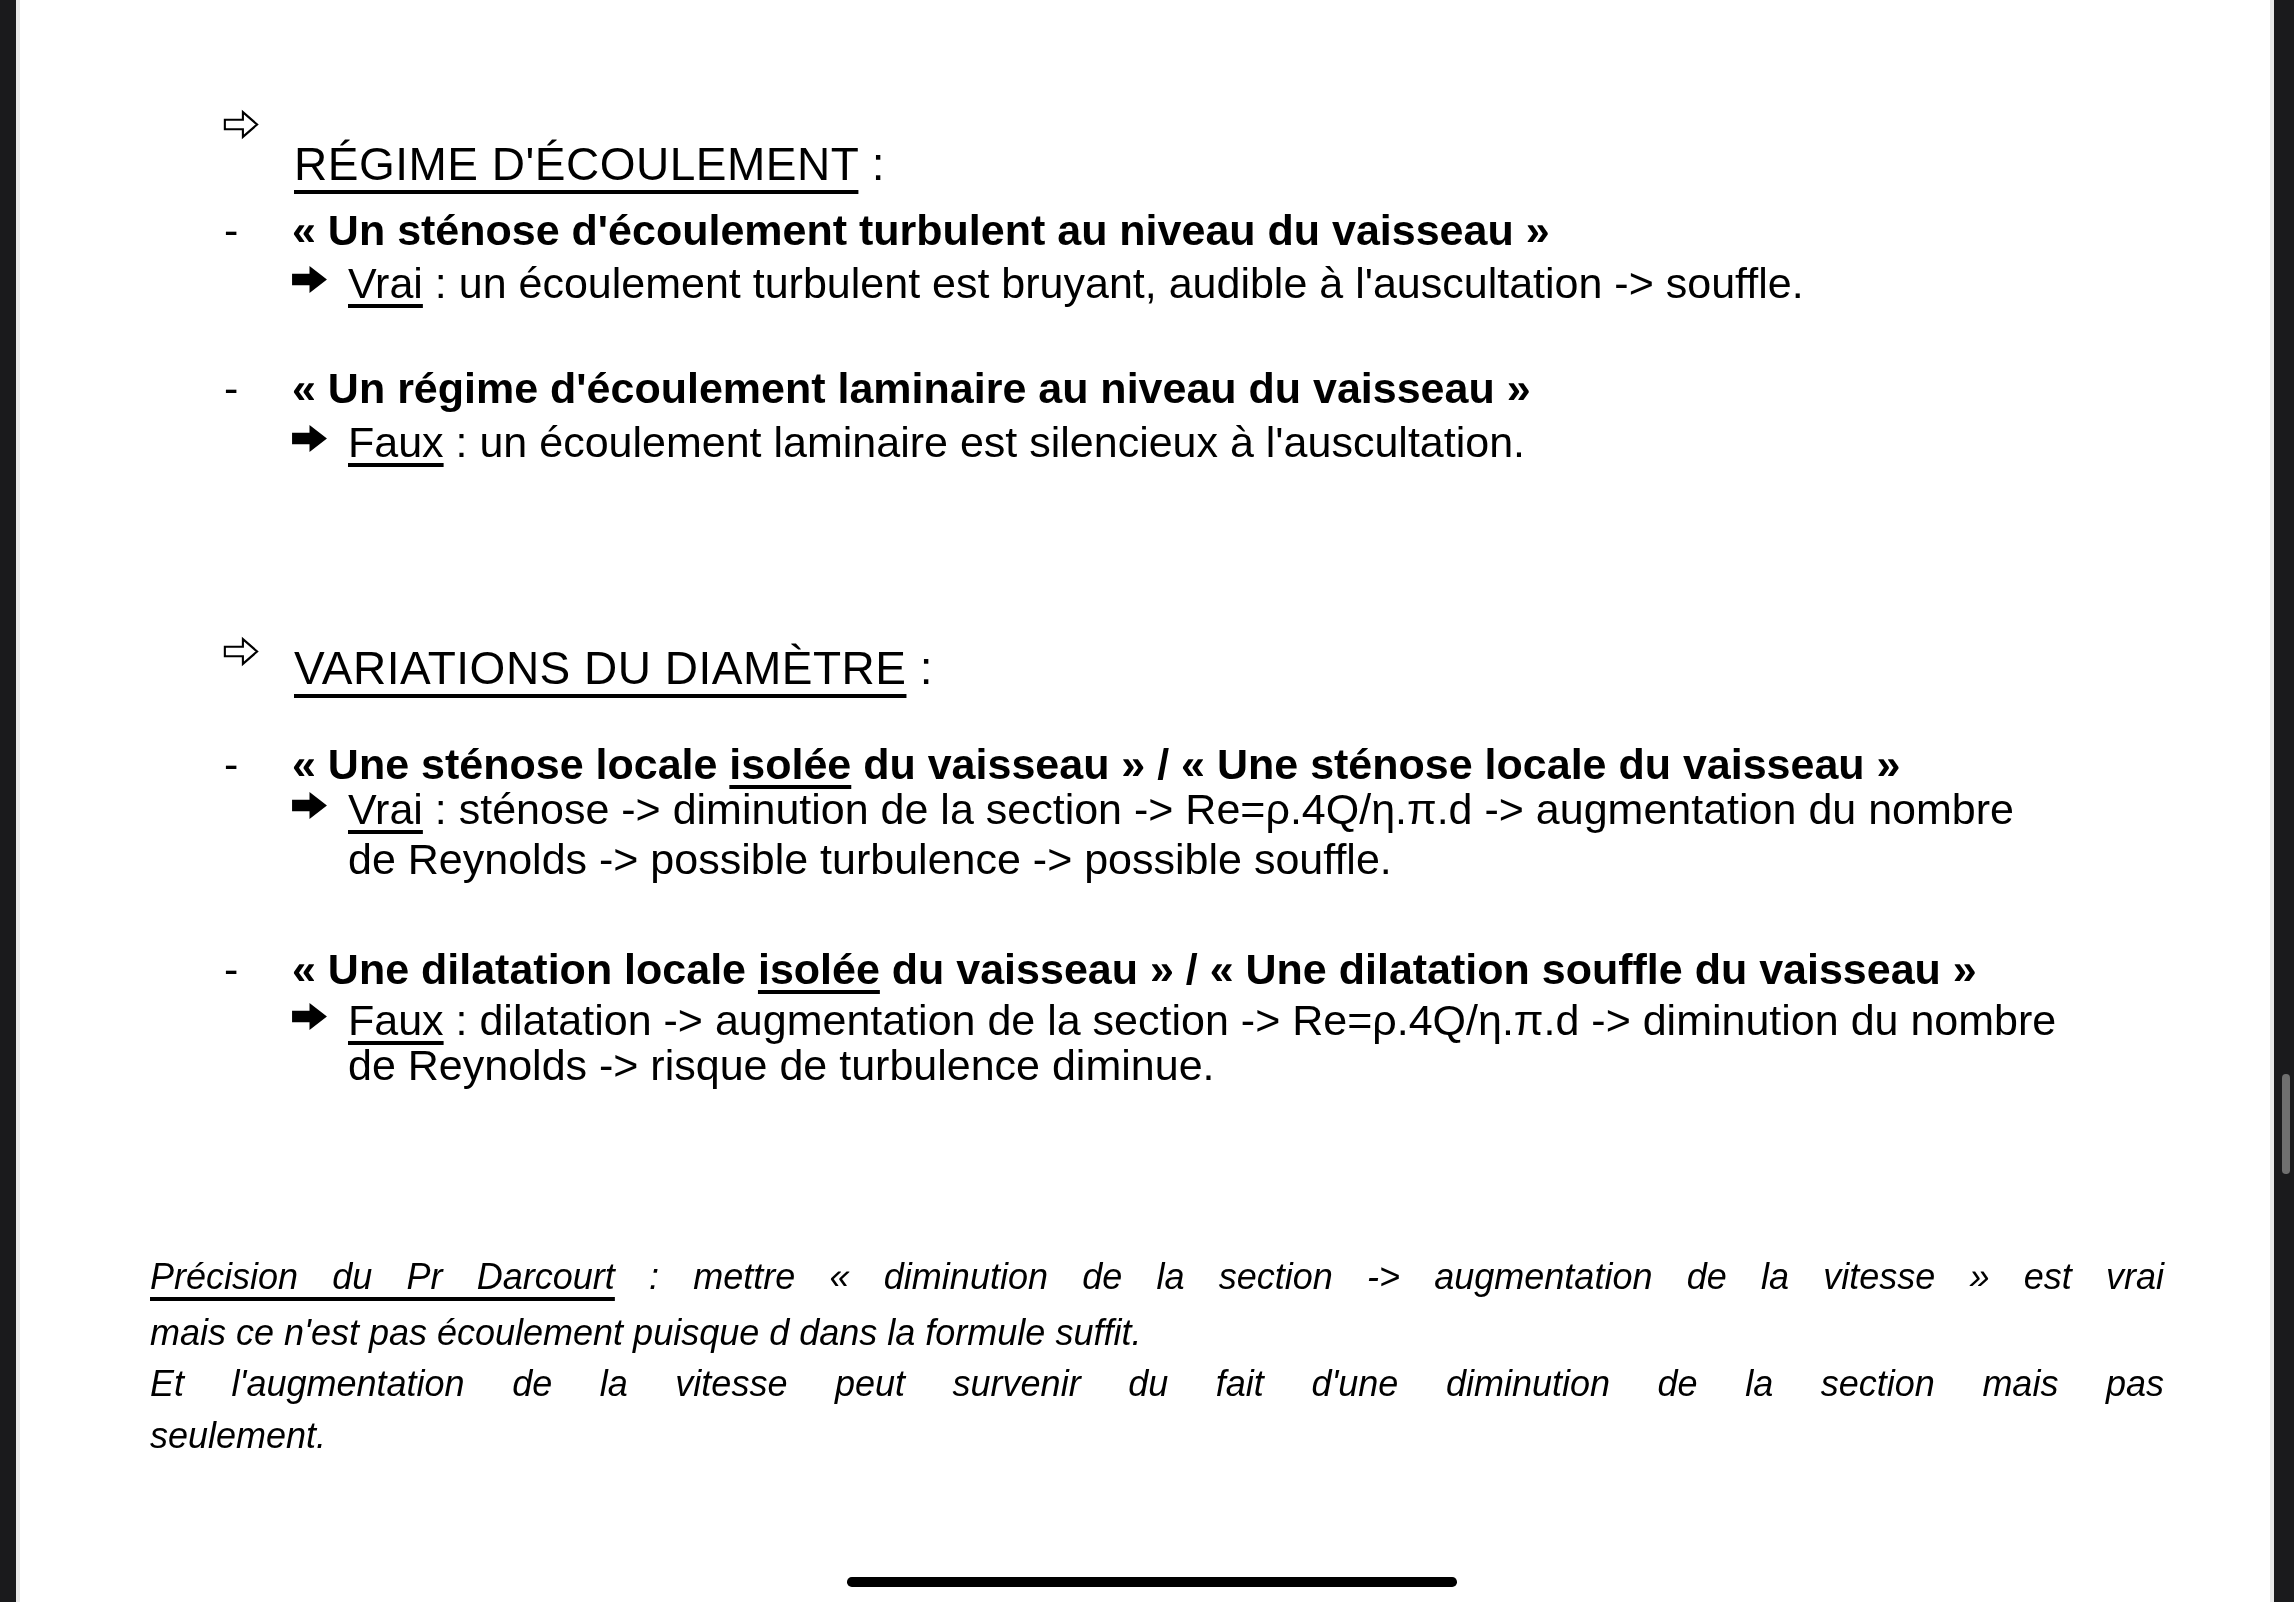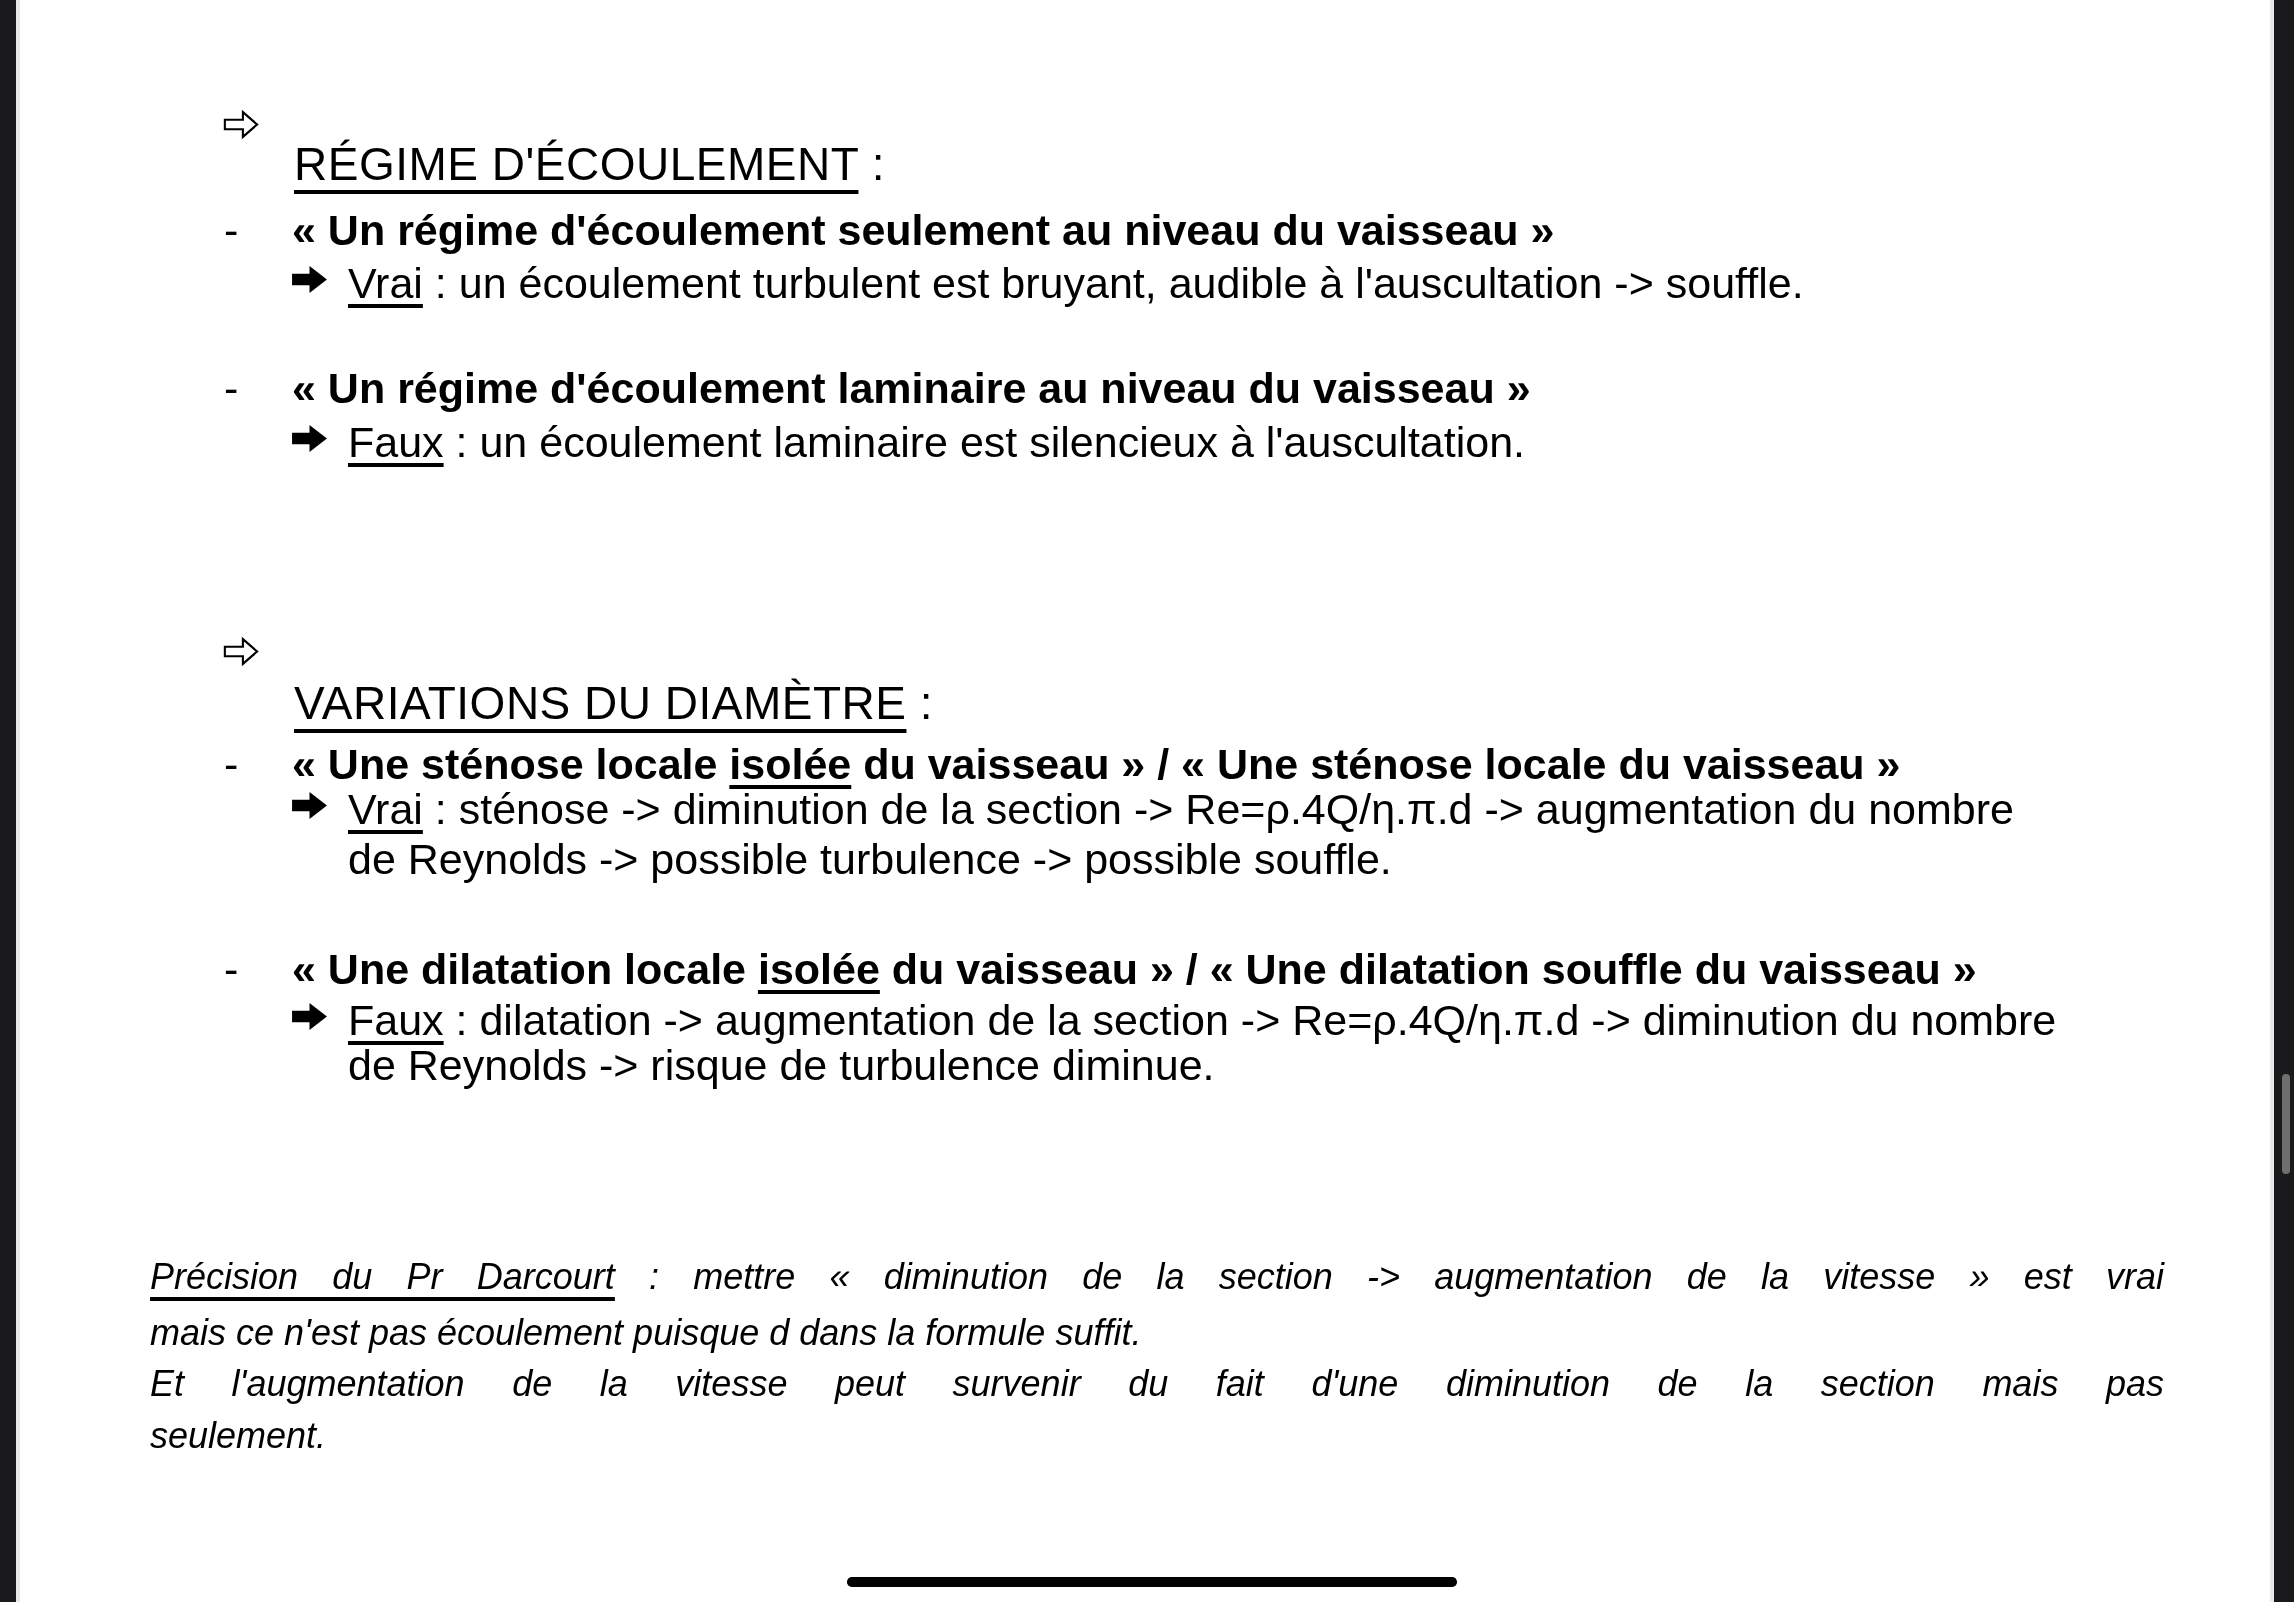--- a/index.html
+++ b/index.html
@@ -32,41 +32,41 @@
 <body>
 
 <svg class="arrow-svg" style="left:222px;top:108px" width="38" height="33" viewBox="0 0 40 34">
   <path d="M3 12 H22 V4 L37 17 L22 30 V22 H3 Z" fill="#ffffff" stroke="#000000" stroke-width="2.2"></path>
 </svg>
 <div class="line heading" style="left:294px;top:96px">
   <span class="hu">RÉGIME D'ÉCOULEMENT</span><span> :</span>
 </div>
 
 <div class="line" style="left:224px;top:205px">-</div>
-<div class="line bold" style="left:292px;top:205px">« Un régime d'écoulement seulement au niveau du vaisseau »</div>
+<div class="line bold" style="left:292px;top:205px">« Un sténose d'écoulement turbulent au niveau du vaisseau »</div>
 <svg class="arrow-svg" style="left:292px;top:264px" width="35" height="31" viewBox="0 0 36 32">
   <path d="M0 10 H18 V2 L36 16 L18 30 V22 H0 Z" fill="#000000"></path>
 </svg>
 <div class="line" style="left:348px;top:258px">
   <span class="u">Vrai</span><span> : un écoulement turbulent est bruyant, audible à l'auscultation -&gt; souffle.</span>
 </div>
 
 <div class="line" style="left:224px;top:363px">-</div>
 <div class="line bold" style="left:292px;top:363px">« Un régime d'écoulement laminaire au niveau du vaisseau »</div>
 <svg class="arrow-svg" style="left:292px;top:423px" width="35" height="31" viewBox="0 0 36 32">
   <path d="M0 10 H18 V2 L36 16 L18 30 V22 H0 Z" fill="#000000"></path>
 </svg>
 <div class="line" style="left:348px;top:417px">
   <span class="u">Faux</span><span> : un écoulement laminaire est silencieux à l'auscultation.</span>
 </div>
 
 <svg class="arrow-svg" style="left:222px;top:635px" width="38" height="33" viewBox="0 0 40 34">
   <path d="M3 12 H22 V4 L37 17 L22 30 V22 H3 Z" fill="#ffffff" stroke="#000000" stroke-width="2.2"></path>
 </svg>
-<div class="line heading" style="left:294px;top:635px">
+<div class="line heading" style="left:294px;top:600px">
   <span class="hu">VARIATIONS DU DIAMÈTRE</span><span> :</span>
 </div>
 
 <div class="line" style="left:224px;top:739px">-</div>
 <div class="line bold" style="left:292px;top:739px">
   <span>« Une sténose locale </span><span class="u">isolée</span><span> du vaisseau » / « Une sténose locale du vaisseau »</span>
 </div>
 <svg class="arrow-svg" style="left:292px;top:790px" width="35" height="31" viewBox="0 0 36 32">
   <path d="M0 10 H18 V2 L36 16 L18 30 V22 H0 Z" fill="#000000"></path>
 </svg>

